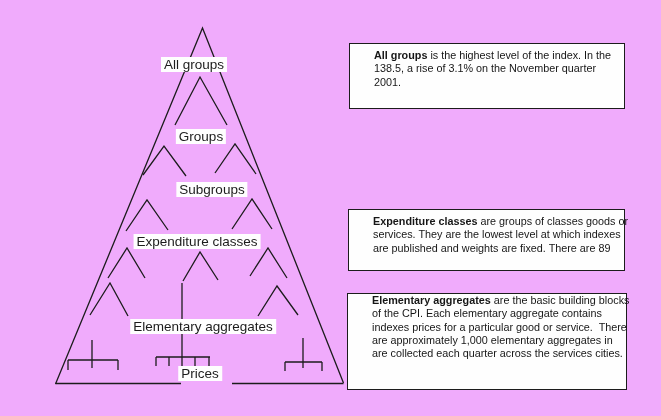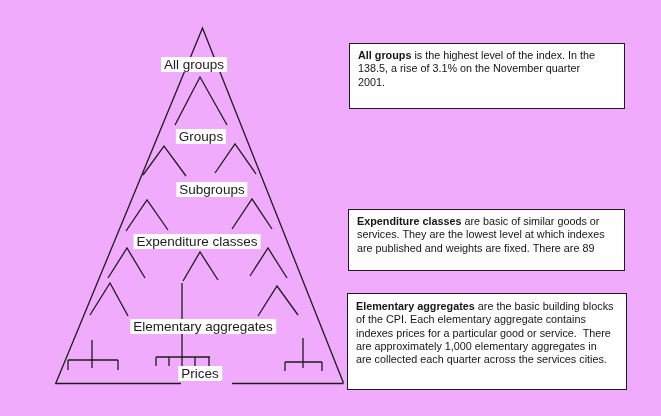--- a/index.html
+++ b/index.html
@@ -35,20 +35,21 @@
     box-sizing: border-box;
     border: 1.5px solid #1c1c1c;
     background: #fefefe;
     padding: 5px 4px 0 8px;
     color: #161616;
   }
   .nl {
     font-size: 10.8px;
     line-height: 13.3px;
     white-space: pre;
+    margin-left: 16px;
   }
   .nl b { font-weight: bold; }
 </style>
 </head>
 <body>
 
 <div class="canvas">
 
   <svg class="diagram" width="661" height="416" viewBox="0 0 661 416">
 
@@ -91,26 +92,26 @@
 
   <div class="lvl" style="left:200px; top:366px">Prices</div>
 
   <div class="note" style="left:349px; top:43px; width:276px; height:66px">
     <div class="nl"><b>All groups</b><span> is the highest level of the index. In the</span></div>
     <div class="nl">138.5, a rise of 3.1% on the November quarter</div>
     <div class="nl">2001.</div>
   </div>
 
   <div class="note" style="left:348px; top:209px; width:277px; height:62px">
-    <div class="nl"><b>Expenditure classes</b><span> are basic of similar goods or</span></div>
+    <div class="nl"><b>Expenditure classes</b><span> are groups of classes goods or</span></div>
     <div class="nl">services. They are the lowest level at which indexes</div>
     <div class="nl">are published and weights are fixed. There are 89</div>
   </div>
 
-  <div class="note" style="left:347px; top:293px; width:280px; height:97px; padding-top:6px">
+  <div class="note" style="left:347px; top:293px; width:280px; height:97px; padding-top:0">
     <div class="nl"><b>Elementary aggregates</b><span> are the basic building blocks</span></div>
     <div class="nl">of the CPI. Each elementary aggregate contains</div>
     <div class="nl">indexes prices for a particular good or service.  There</div>
     <div class="nl">are approximately 1,000 elementary aggregates in</div>
     <div class="nl">are collected each quarter across the services cities.</div>
   </div>
 
 </div>
 
 </body></html>

